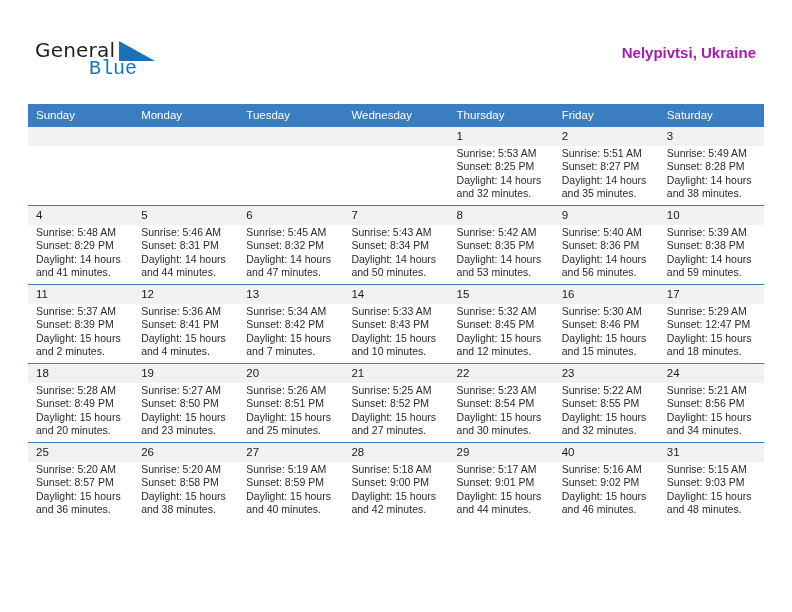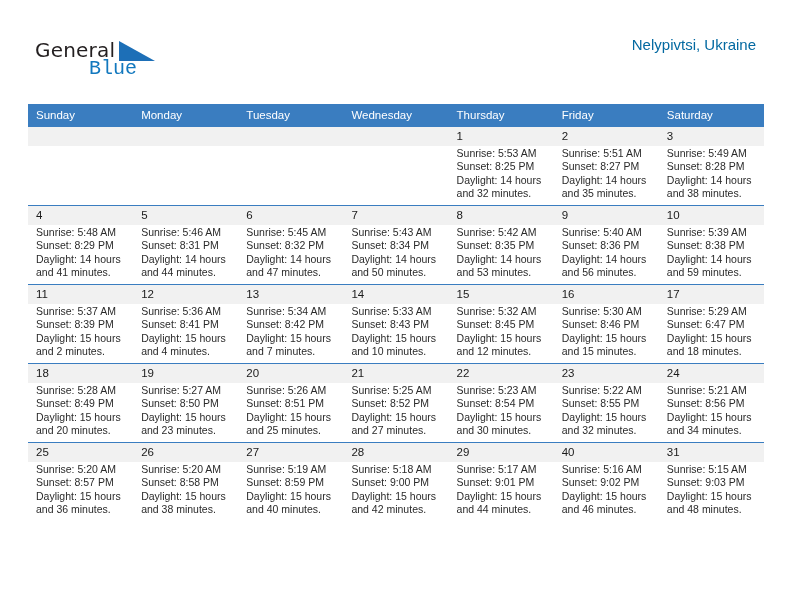--- a/index.html
+++ b/index.html
@@ -71,24 +71,24 @@
   }
   .month-title {
     font-size: 26px;
     font-weight: normal;
     color: #1a1a1a;
     line-height: 32px;
     white-space: nowrap;
   }
   .location-title {
     font-size: 15px;
-    font-weight: normal;
-    color: #0369a1;
+    font-weight: bold;
+    color: #a21caf;
     line-height: 22px;
-    margin-top: 2px;
+    margin-top: 10px;
     white-space: nowrap;
   }
 
   
   .calendar {
     position: absolute;
     left: 28px;
     top: 104px;
     width: 736px;
     border-collapse: collapse;
@@ -328,21 +328,21 @@
               <div>Sunrise: 5:30 AM</div>
               <div>Sunset: 8:46 PM</div>
               <div>Daylight: 15 hours</div>
               <div>and 15 minutes.</div>
             </div>
           </td>
           <td class="">
             <span class="daynum">17</span>
             <div class="info">
               <div>Sunrise: 5:29 AM</div>
-              <div>Sunset: 6:47 PM</div>
+              <div>Sunset: 12:47 PM</div>
               <div>Daylight: 15 hours</div>
               <div>and 18 minutes.</div>
             </div>
           </td>
         </tr>
         <tr class="week-row">
           <td class="">
             <span class="daynum">18</span>
             <div class="info">
               <div>Sunrise: 5:28 AM</div>

